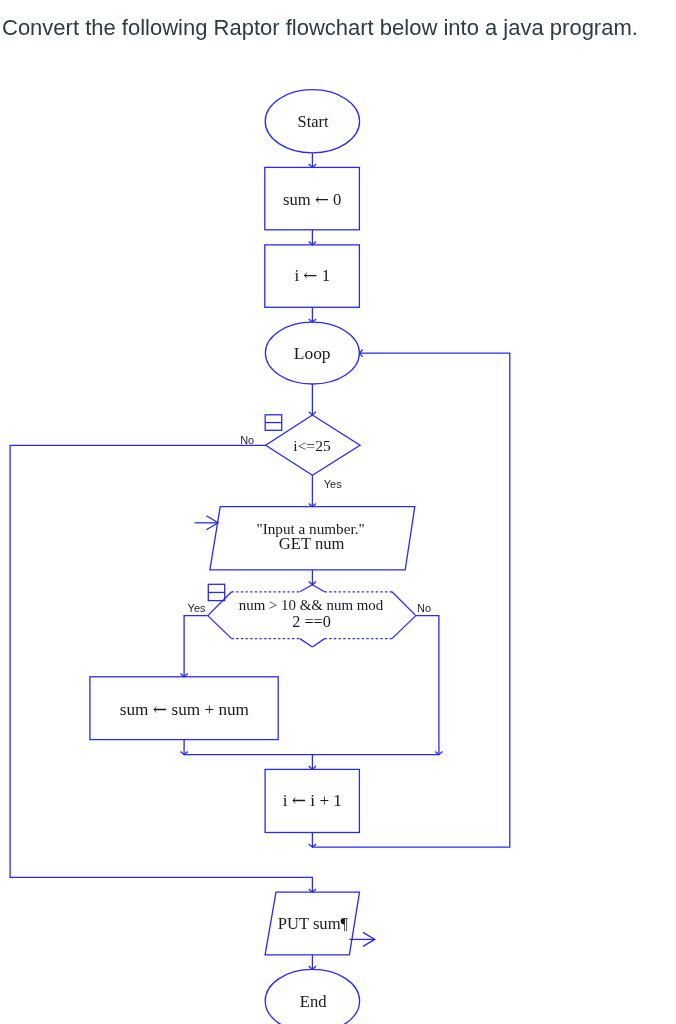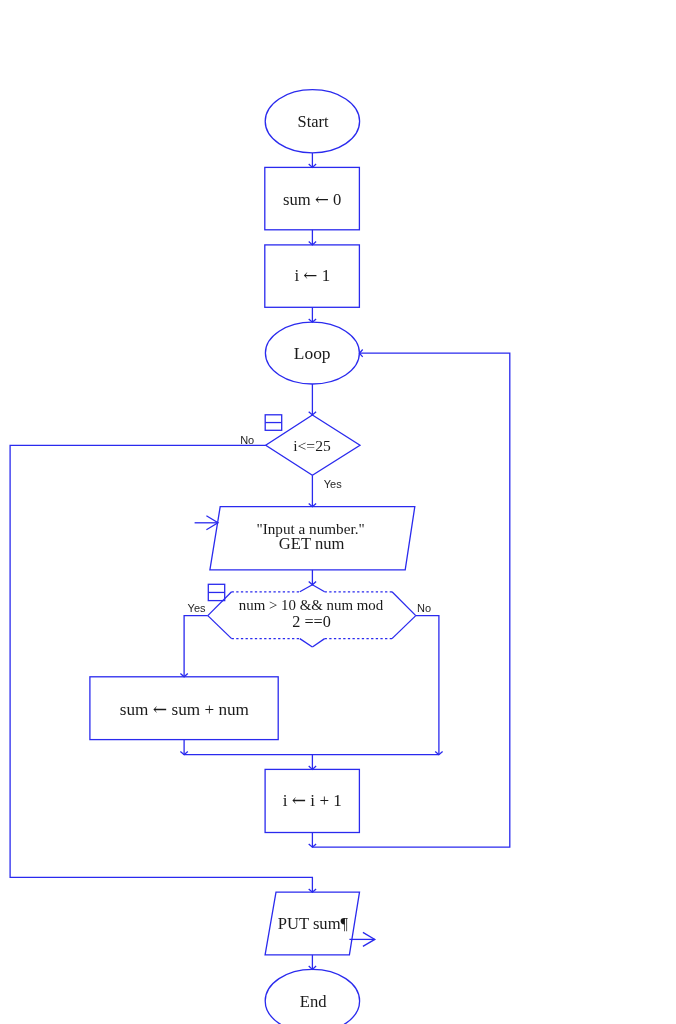--- a/index.html
+++ b/index.html
@@ -15,20 +15,21 @@
   #chart .dot{fill:none;stroke:var(--stroke);stroke-width:var(--sw);stroke-linecap:butt;stroke-dasharray:2.3 2.35;}
   #chart text.nd{font-family:"Liberation Serif",serif;fill:var(--node-text);text-anchor:middle;}
   #chart tspan.arrow-glyph{font-family:"DejaVu Serif",serif;}
   #chart text.lbl{font-family:"Liberation Sans",sans-serif;fill:#1f1f1f;text-anchor:middle;}
 </style>
 </head>
 <body>
 
 <div id="page">
 
+  <div id="prompt">Convert the following Raptor flowchart below into a java program.</div>
 
   <svg id="chart" viewBox="0 0 676 1024" width="676" height="1024" xmlns="http://www.w3.org/2000/svg">
 
     <g>
       <path class="conn" d="M312.4,152.9 L312.4,167.4"></path>
       <path class="head" d="M308.7,164.1 L312.4,167.4 L316.09999999999997,164.1"></path>
 
       <path class="conn" d="M312.4,229.8 L312.4,244.9"></path>
       <path class="head" d="M308.7,241.6 L312.4,244.9 L316.09999999999997,241.6"></path>
 

